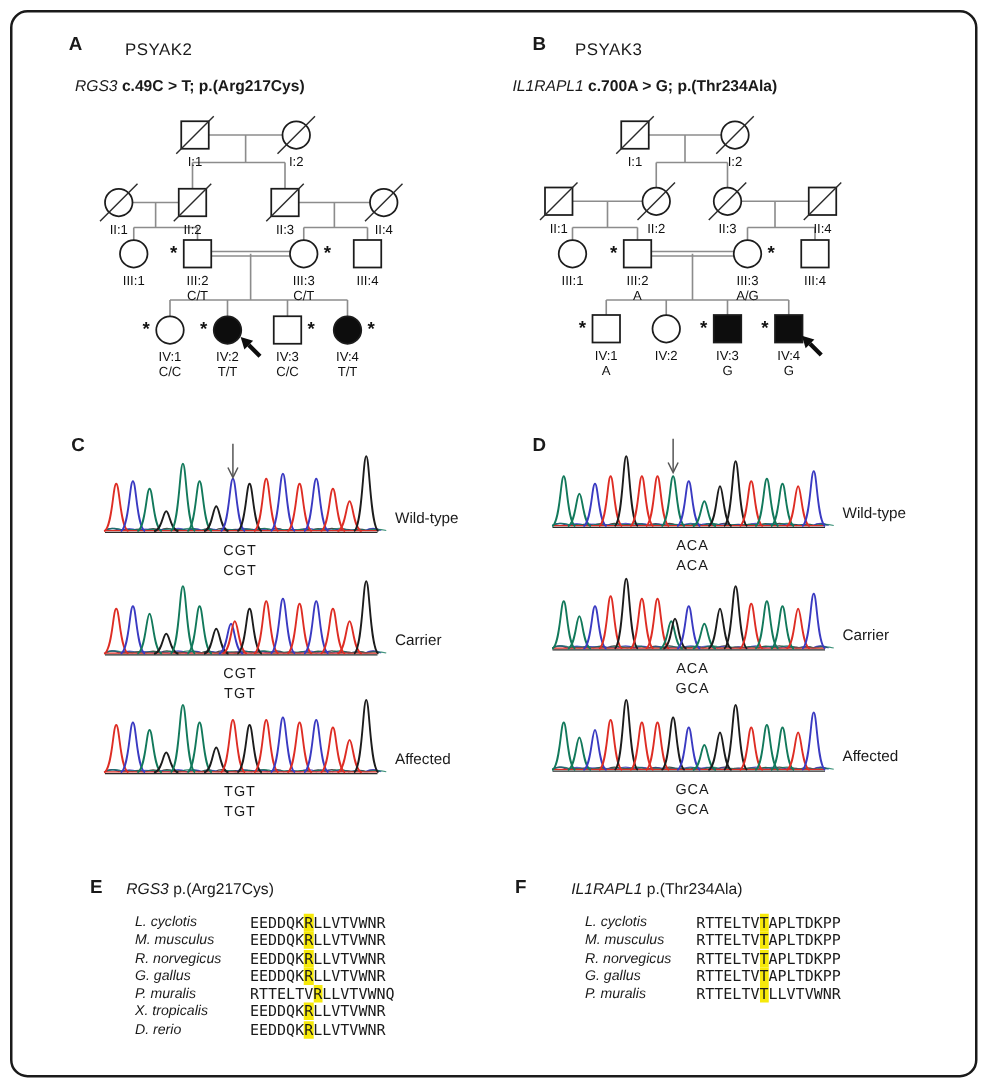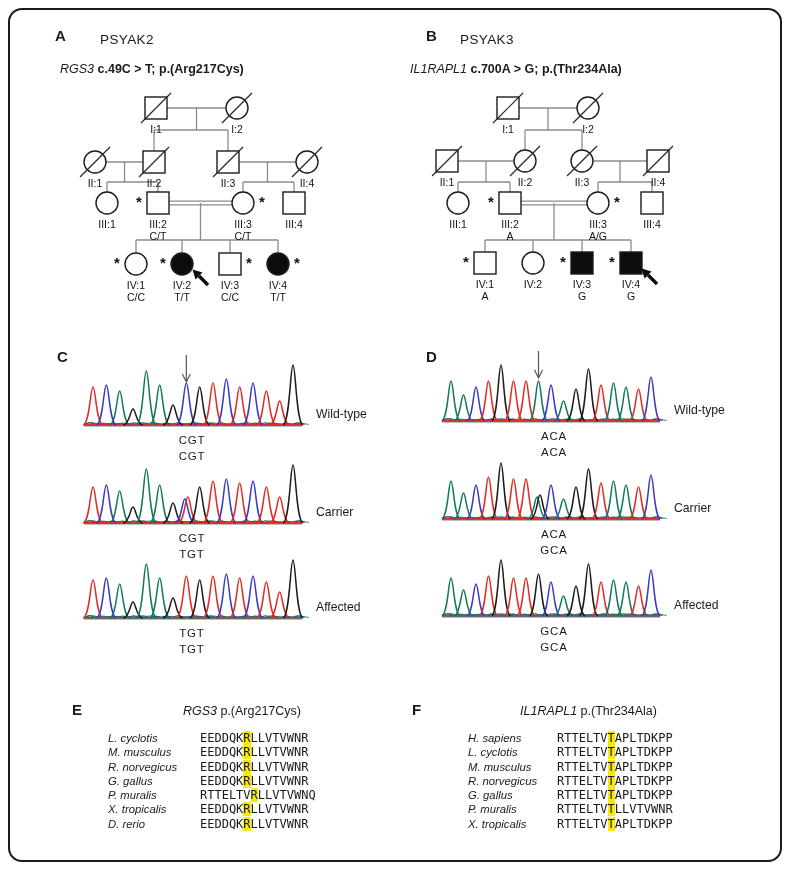--- a/index.html
+++ b/index.html
@@ -5,21 +5,21 @@
   html,body{margin:0;padding:0;background:#fff;}
   #fig{position:relative;width:790px;height:869px;background:#fff;overflow:hidden;
        font-family:"Liberation Sans",sans-serif;color:#1a1a1a;}
   #frame{position:absolute;left:8px;top:8px;width:770px;height:850px;
          border:2px solid #1a1a1a;border-radius:14px;}
   .plabel{position:absolute;font-size:15px;font-weight:bold;}
   .ptitle{position:absolute;font-size:13.5px;text-align:left;letter-spacing:.4px;}
   .subtitle{position:absolute;font-size:12.5px;white-space:pre;}
   .subtitle i{font-style:italic;font-weight:500;}
   .subtitle b{font-weight:700;}
-  .atitle{position:absolute;font-size:12.5px;text-align:right;white-space:pre;}
+  .atitle{position:absolute;font-size:12.5px;text-align:left;white-space:pre;}
   .atitle i{font-style:italic;}
   svg{position:absolute;overflow:visible;}
   .alncol{position:absolute;}
   .arow{height:14.3px;line-height:14.3px;white-space:nowrap;}
   .sp{display:inline-block;font-style:italic;font-size:11.3px;vertical-align:top;}
   .seq{font-family:"DejaVu Sans Mono",monospace;font-size:12px;white-space:pre;vertical-align:top;}
   .hl{background:#f6e90a;}
 </style>
 </head>
 <body>
@@ -357,21 +357,19 @@
       <div class="arow"><span class="sp" style="width: 92px;">R. norvegicus</span><span class="seq"><span>EEDDQK</span><span class="hl" style="background: rgb(246, 233, 10);">R</span><span>LLVTVWNR</span></span></div>
       <div class="arow"><span class="sp" style="width: 92px;">G. gallus</span><span class="seq"><span>EEDDQK</span><span class="hl" style="background: rgb(246, 233, 10);">R</span><span>LLVTVWNR</span></span></div>
       <div class="arow"><span class="sp" style="width: 92px;">P. muralis</span><span class="seq"><span>RTTELTV</span><span class="hl" style="background: rgb(246, 233, 10);">R</span><span>LLVTVWNQ</span></span></div>
       <div class="arow"><span class="sp" style="width: 92px;">X. tropicalis</span><span class="seq"><span>EEDDQK</span><span class="hl" style="background: rgb(246, 233, 10);">R</span><span>LLVTVWNR</span></span></div>
       <div class="arow"><span class="sp" style="width: 92px;">D. rerio</span><span class="seq"><span>EEDDQK</span><span class="hl" style="background: rgb(246, 233, 10);">R</span><span>LLVTVWNR</span></span></div>
     </div>
 
   <div class="plabel" style="left:412px;top:701px">F</div>
   <div class="atitle" style="left:457px;top:704px;width:200px"><i>IL1RAPL1</i><span> p.(Thr234Ala)</span></div>
   <div class="alncol" id="rows-f" style="left:468px;top:731px">
-      <div class="arow"><span class="sp" style="width: 89px;">H. sapiens</span><span class="seq"><span>RTTELTV</span><span class="hl" style="background: rgb(246, 233, 10);">T</span><span>APLTDKPP</span></span></div>
       <div class="arow"><span class="sp" style="width: 89px;">L. cyclotis</span><span class="seq"><span>RTTELTV</span><span class="hl" style="background: rgb(246, 233, 10);">T</span><span>APLTDKPP</span></span></div>
       <div class="arow"><span class="sp" style="width: 89px;">M. musculus</span><span class="seq"><span>RTTELTV</span><span class="hl" style="background: rgb(246, 233, 10);">T</span><span>APLTDKPP</span></span></div>
       <div class="arow"><span class="sp" style="width: 89px;">R. norvegicus</span><span class="seq"><span>RTTELTV</span><span class="hl" style="background: rgb(246, 233, 10);">T</span><span>APLTDKPP</span></span></div>
       <div class="arow"><span class="sp" style="width: 89px;">G. gallus</span><span class="seq"><span>RTTELTV</span><span class="hl" style="background: rgb(246, 233, 10);">T</span><span>APLTDKPP</span></span></div>
       <div class="arow"><span class="sp" style="width: 89px;">P. muralis</span><span class="seq"><span>RTTELTV</span><span class="hl" style="background: rgb(246, 233, 10);">T</span><span>LLVTVWNR</span></span></div>
-      <div class="arow"><span class="sp" style="width: 89px;">X. tropicalis</span><span class="seq"><span>RTTELTV</span><span class="hl" style="background: rgb(246, 233, 10);">T</span><span>APLTDKPP</span></span></div>
     </div>
 </div>
 
 </body></html>

